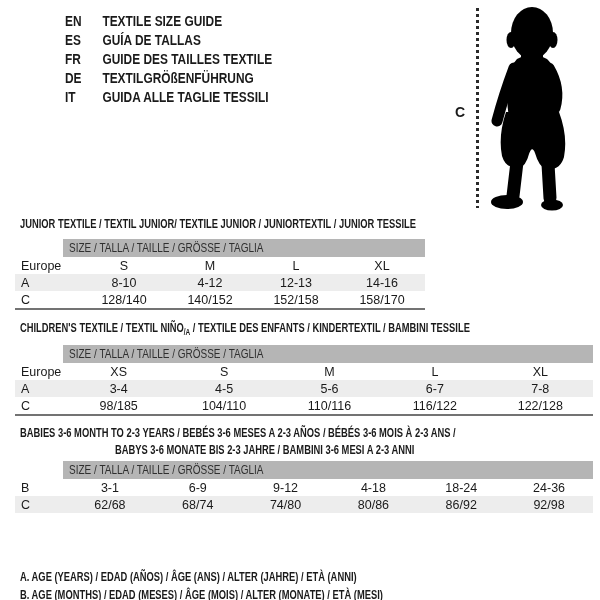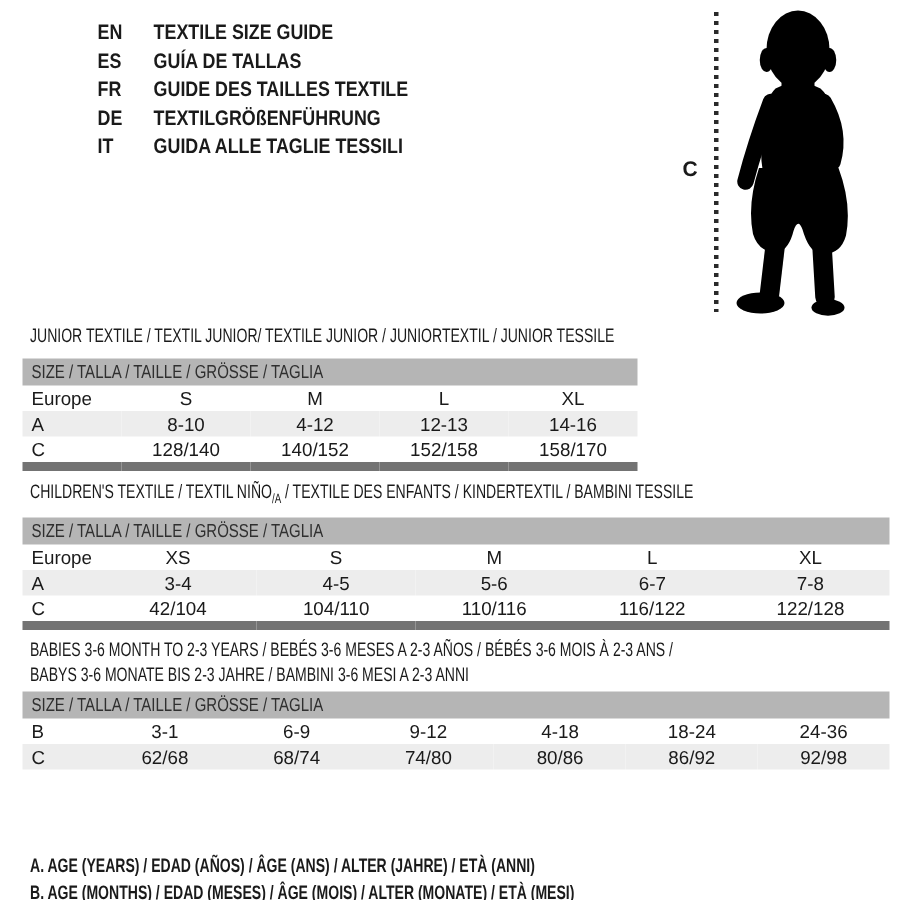--- a/index.html
+++ b/index.html
@@ -21,44 +21,44 @@
 
   
   .height-line {
     position:absolute; left:476px; top:8px; width:3px; height:200px;
     background-image:repeating-linear-gradient(to bottom,#2a2a2a 0px,#2a2a2a 3px,transparent 3px,transparent 6px);
   }
   .height-label { position:absolute; left:455px; top:104px; font-size:14px; font-weight:bold; }
   .baby-figure { position:absolute; left:486px; top:2px; width:114px; height:212px; }
 
   
-  .sec-title { position:absolute; font-size:13px; font-weight:normal; white-space:nowrap; }
+  .sec-title { position:absolute; font-size:13px; font-weight:bold; white-space:nowrap;text-align:center; }
   .cx72 { display:inline-block; transform:scaleX(0.72); transform-origin:0 50%; white-space:nowrap; }
   .cx80 { display:inline-block; transform:scaleX(0.80); transform-origin:0 50%; white-space:nowrap; }
   #junior-title   { left:20px; top:216px; }
   #children-title { left:20px; top:320px; }
   #babies-title   { left:20px; top:424px; line-height:17px; }
   .sub { font-size:9px; vertical-align:-3px; }
 
   
   .table-block { position:absolute; }
   #junior-block   { left:15px; top:239px; width:410px; }
   #children-block { left:15px; top:345px; width:578px; }
   #babies-block   { left:15px; top:461px; width:578px; }
   .size-bar {
     height:18px; line-height:18px; background:#b5b5b5;
-    padding-left:6px; font-size:12.5px; color:#2f2f2f; white-space:nowrap;
+    padding-left:6px; font-size:12.5px; color:#2f2f2f; white-space:nowrap;margin-left:48px;
   }
   table.size-table { border-collapse:collapse; width:100%; table-layout:fixed; font-size:12.5px; }
   table.size-table td { height:17px; padding:0; text-align:center; white-space:nowrap; }
   table.size-table td.rowlabel { text-align:left; padding-left:6px; }
   #junior-block td.rowlabel { width:60px; }
   #children-block td.rowlabel, #babies-block td.rowlabel { width:45px; }
   tr.alt { background:#ededed; }
-  #junior-block table, #children-block table { border-bottom:6px solid #737373; }
+  #junior-block table, #children-block table { border-bottom:2px solid #737373; }
 
   
   .legend { position:absolute; left:20px; top:568px; font-size:13px; font-weight:bold; }
   .legend-line { height:17.5px; line-height:17.5px; white-space:nowrap; }
 </style>
 </head>
 <body>
 
 <div class="canvas">
 
@@ -158,21 +158,21 @@
       <tr class="alt">
         <td class="rowlabel">A</td>
         <td>3-4</td>
         <td>4-5</td>
         <td>5-6</td>
         <td>6-7</td>
         <td>7-8</td>
       </tr>
       <tr>
         <td class="rowlabel">C</td>
-        <td>42/104</td>
+        <td>98/185</td>
         <td>104/110</td>
         <td>110/116</td>
         <td>116/122</td>
         <td>122/128</td>
       </tr>
     </tbody>
       </table>
   </div>
 
   <div class="sec-title" id="babies-title">

